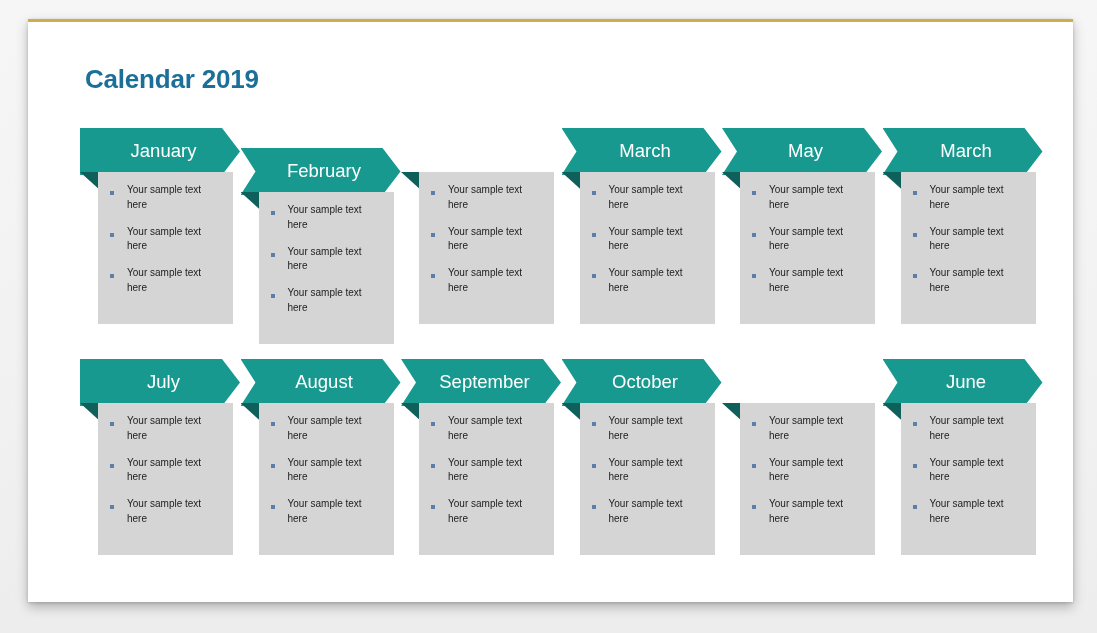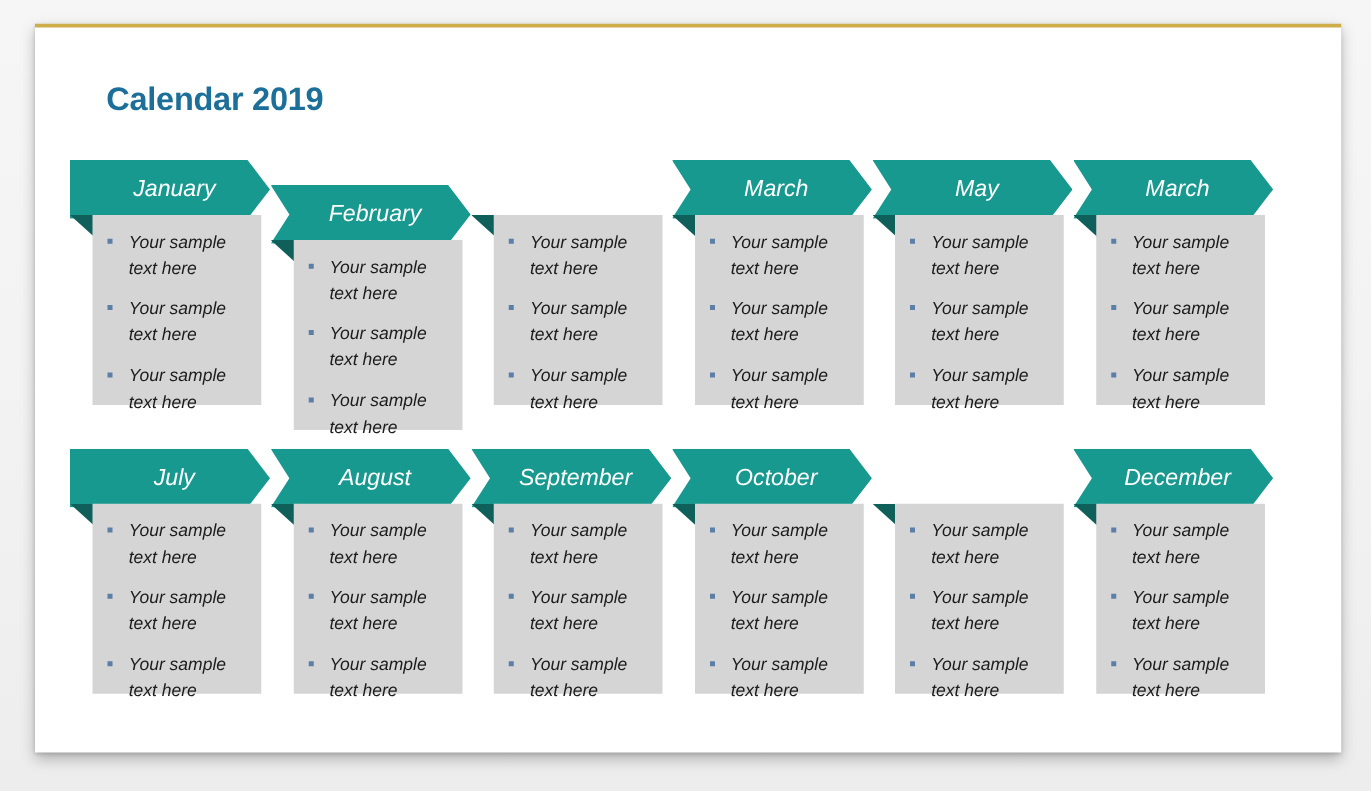--- a/index.html
+++ b/index.html
@@ -51,24 +51,23 @@
     font-size: 26px;
     font-weight: bold;
     color: #1b6f98;
     letter-spacing: -0.2px;
     white-space: nowrap;
   }
 
   
   .row {
     position: absolute;
-    left: 28px;
+    left: 52px;
     width: 965px;
     height: 205px;
-    font-style: italic;
   }
   #row-1 { top: 109px; }
   #row-2 { top: 340px; }
 
   .month-card {
     position: absolute;
     top: 0;
     width: 160px;
     height: 205px;
   }
@@ -135,21 +134,21 @@
   .bullet-dot {
     width: 4px;
     height: 4px;
     background: #5b7fa6;
     margin: 8px 13px 0 6px;
     flex: 0 0 auto;
   }
 
   .bullet-text {
     color: #1c1c1c;
-    font-size: 14px;
+    font-size: 10px;
     line-height: 1.48;
     max-width: 96px;
   }
 </style>
 </head>
 <body>
 
 <div id="page">
   <div id="slide">
 
@@ -369,21 +368,21 @@
               <span class="bullet-text">Your sample text here</span>
             </div>
             <div class="bullet-row">
               <span class="bullet-dot"></span>
               <span class="bullet-text">Your sample text here</span>
             </div>
           </div>
         </div>
         <div class="month-card" style="left: 802.5px;">
           <div class="banner">
-            <span class="banner-label">December</span>
+            <span class="banner-label">June</span>
           </div>
           <div class="fold"></div>
           <div class="body">
             <div class="bullet-row">
               <span class="bullet-dot"></span>
               <span class="bullet-text">Your sample text here</span>
             </div>
             <div class="bullet-row">
               <span class="bullet-dot"></span>
               <span class="bullet-text">Your sample text here</span>

